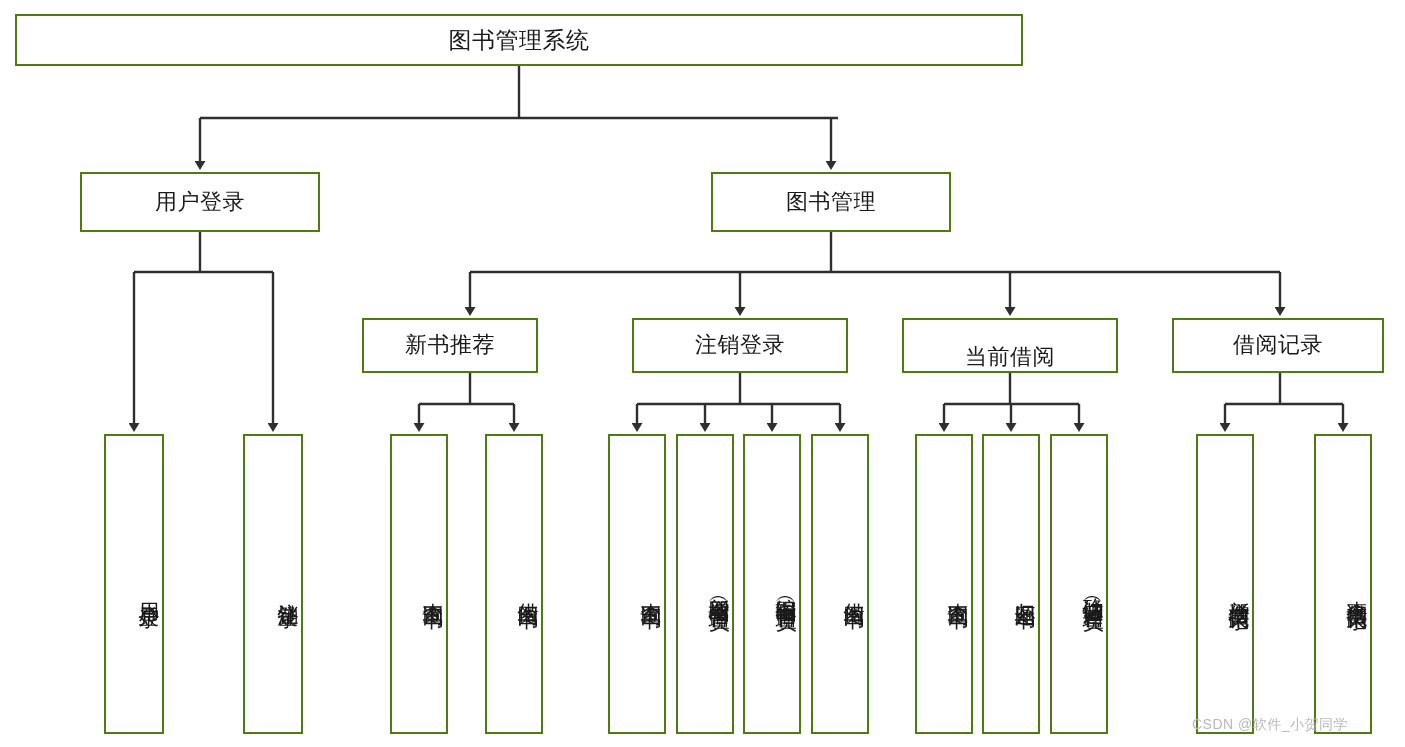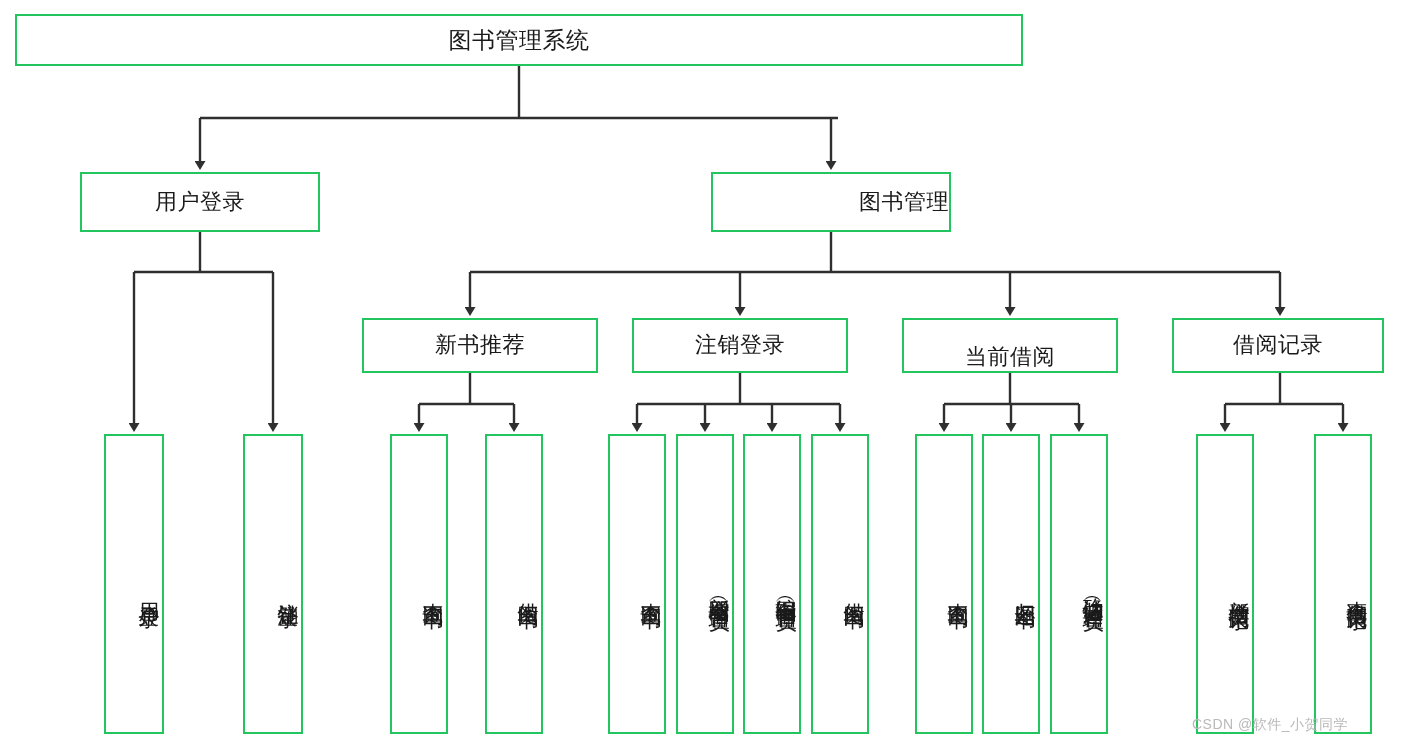--- a/index.html
+++ b/index.html
@@ -22,21 +22,21 @@
     left: 0;
     top: 0;
     width: 1405px;
     height: 747px;
     pointer-events: none;
   }
   .node {
     position: absolute;
     box-sizing: border-box;
     background: #ffffff;
-    border: 2px solid #22c55e;
+    border: 2px solid #4d7c0f;
     display: flex;
     align-items: center;
     justify-content: center;
     color: #1a1a1a;
     text-align: center;
     line-height: 1.22;
   }
   .node.h {
     font-size: 22px;
     letter-spacing: 0.5px;
@@ -116,25 +116,25 @@
     </g>
   </svg>
 
   <div class="node h root" style="left:15px; top:14px; width:1008px; height:52px;">
     <span>图书管理系统</span>
   </div>
 
   <div class="node h" style="left:80px; top:172px; width:240px; height:60px;">
     <span>用户登录</span>
   </div>
-  <div class="node h" style="left:711px; top:172px; width:240px; height:60px;justify-content:flex-end;">
+  <div class="node h" style="left:711px; top:172px; width:240px; height:60px;">
     <span>图书管理</span>
   </div>
 
-  <div class="node h" style="left:362px; top:318px; width:236px; height:55px;">
+  <div class="node h" style="left:362px; top:318px; width:176px; height:55px;">
     <span>新书推荐</span>
   </div>
   <div class="node h" style="left:632px; top:318px; width:216px; height:55px;">
     <span>注销登录</span>
   </div>
   <div class="node h" style="left:902px; top:318px; width:216px; height:55px;align-items:flex-end;">
     <span>当前借阅</span>
   </div>
   <div class="node h" style="left:1172px; top:318px; width:212px; height:55px;">
     <span>借阅记录</span>

